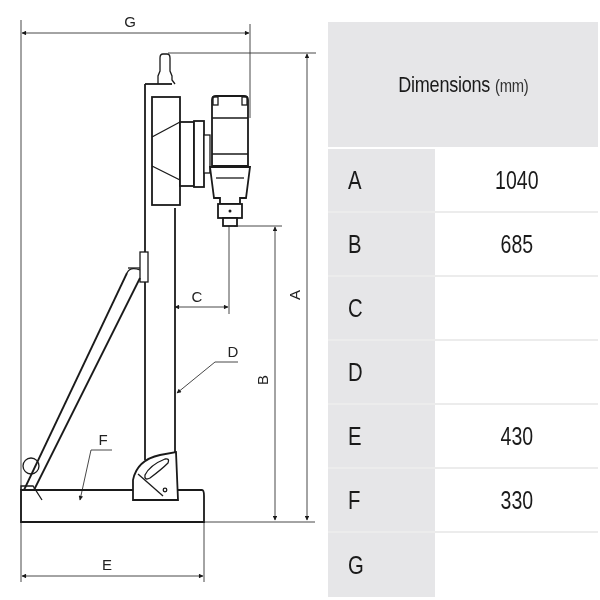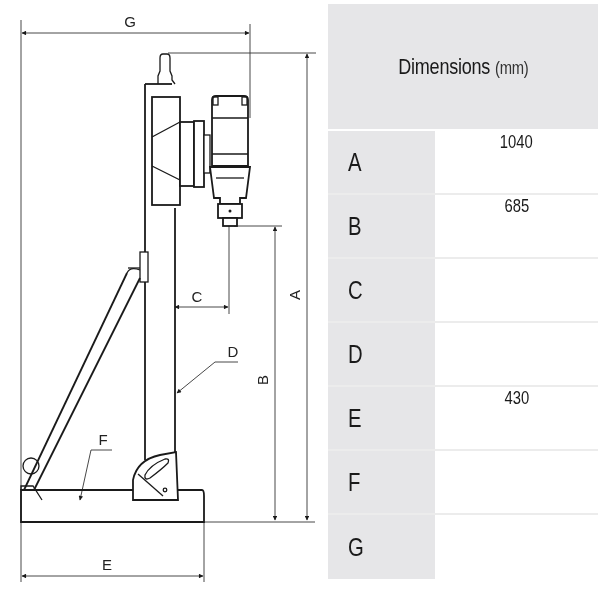--- a/index.html
+++ b/index.html
@@ -5,34 +5,34 @@
   html, body { margin: 0; padding: 0; background: #ffffff; }
   body { width: 600px; height: 600px; position: relative; overflow: hidden;
          font-family: "Liberation Sans", "DejaVu Sans", sans-serif; }
   #drawing { position: absolute; left: 0; top: 0; width: 330px; height: 600px; }
   #drawing text { font-family: "Liberation Sans", sans-serif; font-size: 15px; fill: #222; }
   .ln { stroke: #1a1a1a; stroke-width: 1.8; fill: none; }
   .ln2 { stroke: #1a1a1a; stroke-width: 1.3; fill: none; }
   .thin { stroke: #333; stroke-width: 0.9; fill: none; }
   .wf { fill: #ffffff; }
 
-  #dims-table { position: absolute; left: 328px; top: 4px; width: 270px;
+  #dims-table { position: absolute; left: 328px; top: 22px; width: 270px;
                 border-collapse: separate; border-spacing: 0; }
   .hdr { height: 127px; background: #e6e6e8; display: flex; align-items: center; justify-content: center;
          border-bottom: 2px solid #ffffff; box-sizing: border-box; }
   .hdr-title { font-family: "Liberation Sans", sans-serif; font-size: 22px; color: #1a1a1a;
                transform: scaleX(0.82); letter-spacing: -0.3px; white-space: nowrap; }
   .hdr-unit { font-size: 18px; color: #333; margin-left: 6px; }
   .row { display: flex; height: 64px; border-bottom: 2px solid #ececec; box-sizing: border-box; }
   .row:last-child { border-bottom: none; }
   .cell-label { width: 107px; background: #e6e6e8; display: flex; align-items: center; padding-left: 20px;
                 box-sizing: border-box; font-size: 26px; color: #1a1a1a; }
   .cell-label span, .cell-value span { display: inline-block; transform: scaleX(0.78); transform-origin: left center; }
-  .cell-value { flex: 1; background: #ffffff; display: flex; justify-content: center;
-                font-size: 19px; color: #1a1a1a; }
+  .cell-value { flex: 1; background: #ffffff; display: flex; align-items: center; justify-content: center;
+                font-size: 25px; color: #1a1a1a; }
   .cell-value span { transform-origin: center center; }
 </style>
 </head>
 <body>
 
 <svg id="drawing" viewBox="0 0 330 600" xmlns="http://www.w3.org/2000/svg">
   <defs>
     <marker id="arr" viewBox="0 0 10 10" refX="9" refY="5" markerWidth="9" markerHeight="5" orient="auto-start-reverse">
       <path d="M0,0 L10,5 L0,10 z" fill="#1a1a1a"></path>
     </marker>
@@ -172,19 +172,22 @@
         <span>E</span>
       </div>
     <div class="cell-value">
         <span>430</span>
       </div>
   </div>
   <div class="row">
     <div class="cell-label">
         <span>F</span>
       </div>
+    <div class="cell-value">
+        <span>330</span>
+      </div>
   </div>
   <div class="row">
     <div class="cell-label">
         <span>G</span>
       </div>
   </div>
 </div>
 
 </body></html>

